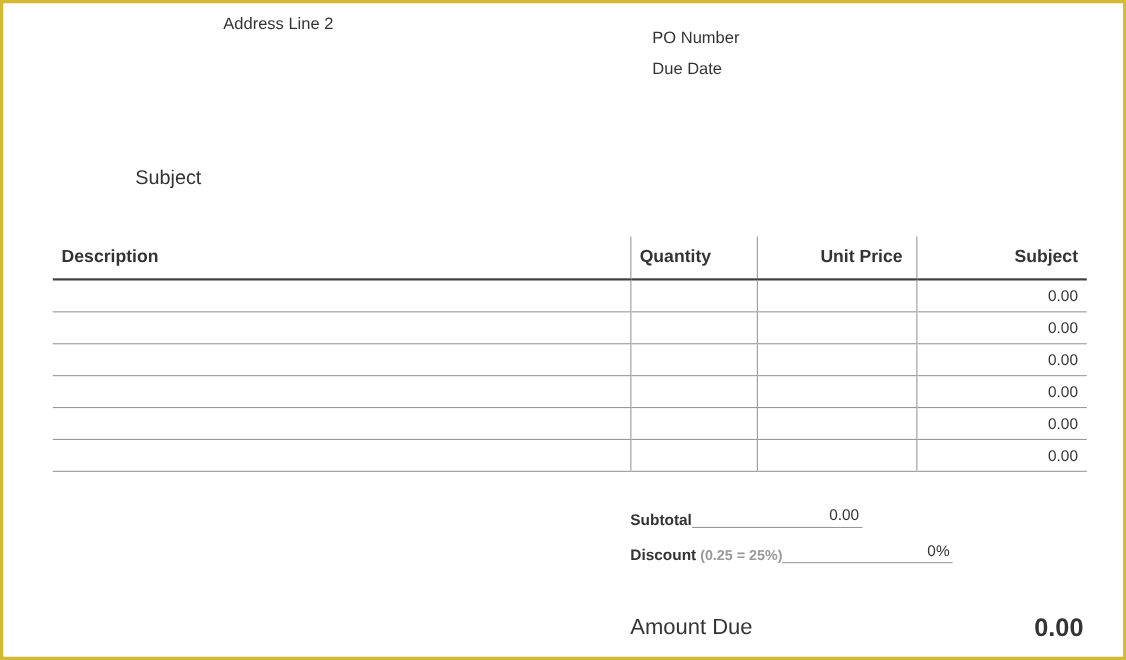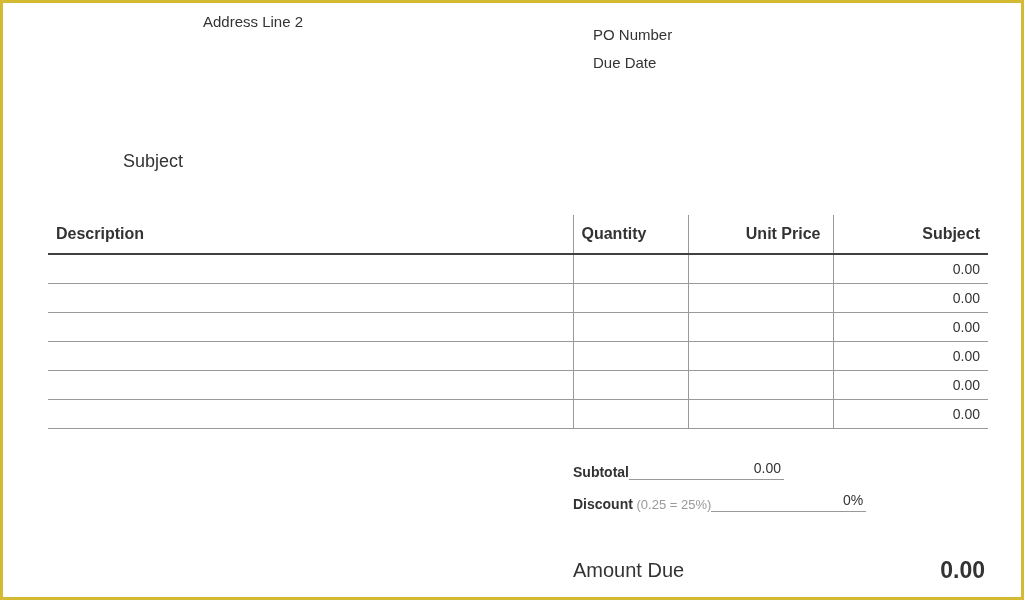--- a/index.html
+++ b/index.html
@@ -105,21 +105,21 @@
       align-items: flex-end;
       height: 32px;
     }
     .summary-label {
       font-size: 14px;
       font-weight: bold;
       color: #333;
     }
     .discount-hint {
       font-size: 13px;
-      font-weight: normal;
+      font-weight: bold;
       color: #999;
     }
     .summary-value {
       font-size: 14px;
       color: #333;
       text-align: right;
       width: 155px;
       border-bottom: 1px solid #999;
       padding-bottom: 3px;
       padding-right: 3px;

